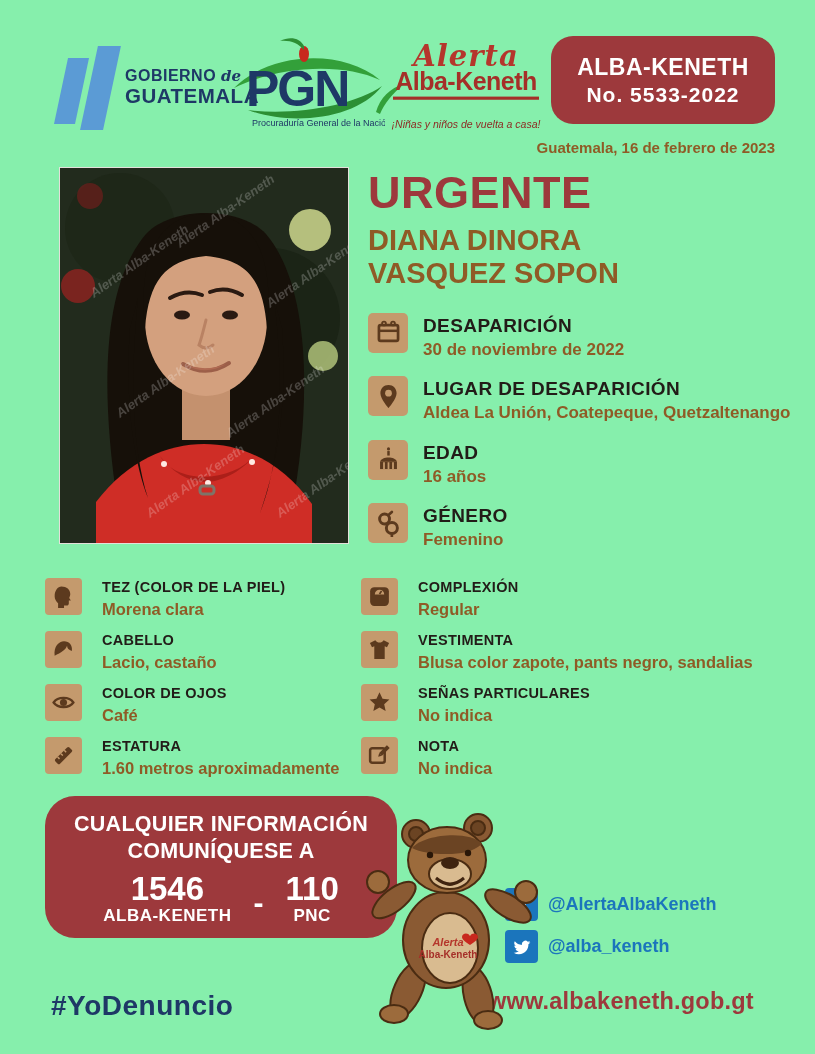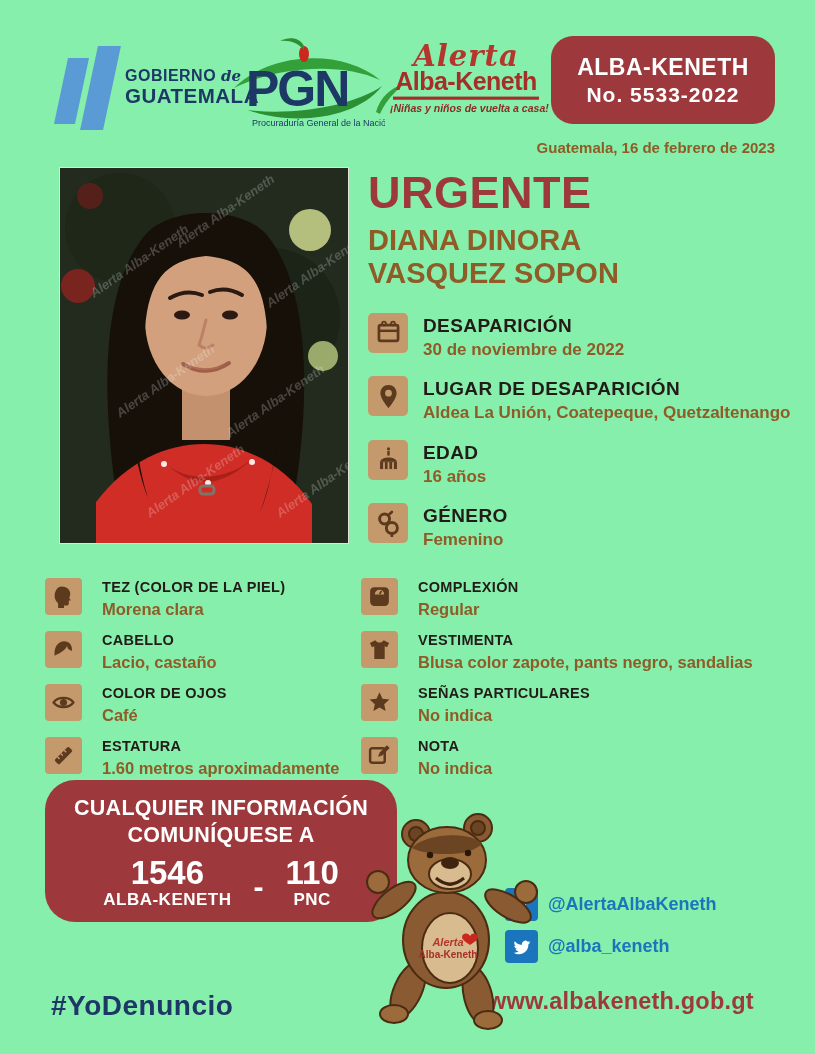--- a/index.html
+++ b/index.html
@@ -16,21 +16,21 @@
   .gob-l1{font-size:16px;font-weight:800;letter-spacing:.5px;}
   .gob-de{font-family:"DejaVu Serif",serif;font-style:italic;font-weight:600;font-size:15px;letter-spacing:0;}
   .gob-l2{font-size:20.5px;font-weight:800;letter-spacing:.5px;}
 
   .pgn-logo{position:absolute;left:230px;top:36px;width:155px;height:98px;}
 
   .alerta-logo{position:absolute;left:390px;top:42px;width:152px;height:90px;text-align:center;}
   .alerta-l1{font-family:"DejaVu Serif",serif;font-style:italic;font-weight:bold;font-size:29px;color:#b5362c;line-height:1;letter-spacing:1px;}
   .alerta-l2{font-size:25px;font-weight:800;color:#a52f28;letter-spacing:-.5px;line-height:1;margin-top:-2px;
              border-bottom:3px solid #a52f28;display:inline-block;padding:0 2px 2px 2px;transform:scaleY(1.05);}
-  .alerta-tag{font-size:10.5px;font-weight:700;font-style:italic;color:#8d2a24;margin-top:3px;white-space:nowrap;}
+  .alerta-tag{font-size:10.5px;font-weight:400;font-style:italic;color:#8d2a24;margin-top:19px;white-space:nowrap;}
   .alerta-leaf{position:absolute;left:-16px;bottom:18px;}
 
   .badge{position:absolute;left:551px;top:36px;width:224px;height:88px;background:#9d393c;border-radius:22px;
          color:#fff;text-align:center;display:flex;flex-direction:column;justify-content:center;gap:2px;}
   .badge-title{font-size:23px;font-weight:800;letter-spacing:.5px;}
   .badge-num{font-size:21px;font-weight:600;letter-spacing:1px;}
 
   .date-line{position:absolute;right:40px;top:139px;font-size:15px;font-weight:800;color:#8f5b26;}
 
   
@@ -50,21 +50,21 @@
   .d-value{font-size:17px;font-weight:800;color:#8f5b26;margin-top:4px;line-height:1.1;}
 
   .char-heading{position:absolute;left:45px;top:545px;font-size:23px;font-weight:800;color:#8f5b26;}
   .char-grid{position:absolute;left:45px;top:578px;width:745px;display:grid;grid-template-columns:316px 1fr;
              column-gap:0;row-gap:13px;}
   .char-item{display:flex;gap:20px;align-items:flex-start;}
   .c-label{font-size:14.5px;font-weight:800;color:#221c18;letter-spacing:.3px;line-height:1.1;padding-top:2px;}
   .c-value{font-size:16.5px;font-weight:800;color:#8f5b26;margin-top:4px;line-height:1.1;}
 
   
-  .contact-box{position:absolute;left:45px;top:780px;width:352px;height:142px;background:#9d393c;border-radius:30px;
+  .contact-box{position:absolute;left:45px;top:796px;width:352px;height:142px;background:#9d393c;border-radius:30px;
                color:#fff;text-align:center;padding-top:15px;box-sizing:border-box;}
   .cb-l1,.cb-l2{font-size:21.5px;font-weight:800;letter-spacing:.3px;line-height:1.25;}
   .cb-numbers{display:flex;justify-content:center;align-items:flex-start;gap:22px;margin-top:7px;}
   .cb-num{font-size:33px;font-weight:700;line-height:1;}
   .cb-sub{font-size:17px;font-weight:600;letter-spacing:.5px;margin-top:1px;}
   .cb-dash{font-size:30px;font-weight:800;margin-top:14px;}
 
   .bear{position:absolute;left:366px;top:808px;width:175px;height:225px;z-index:3;}
 
   .hashtag{position:absolute;left:51px;top:990px;font-size:28px;font-weight:800;color:#1e3866;letter-spacing:.5px;}

